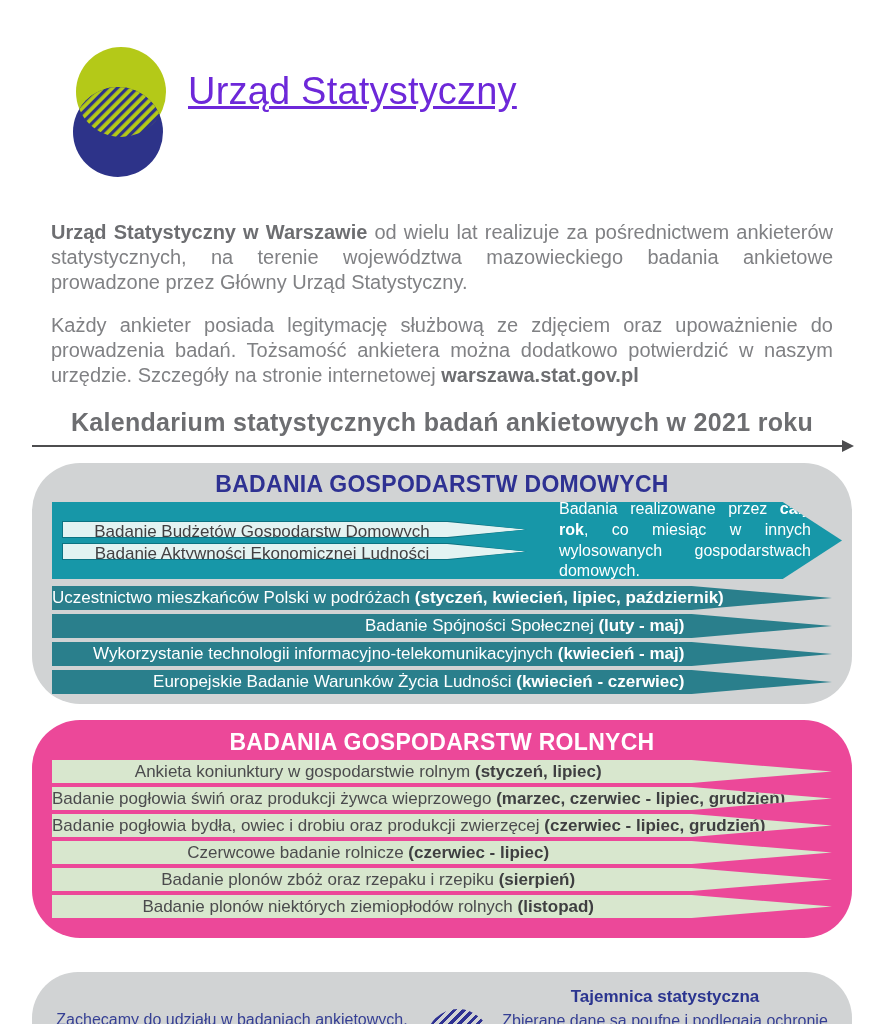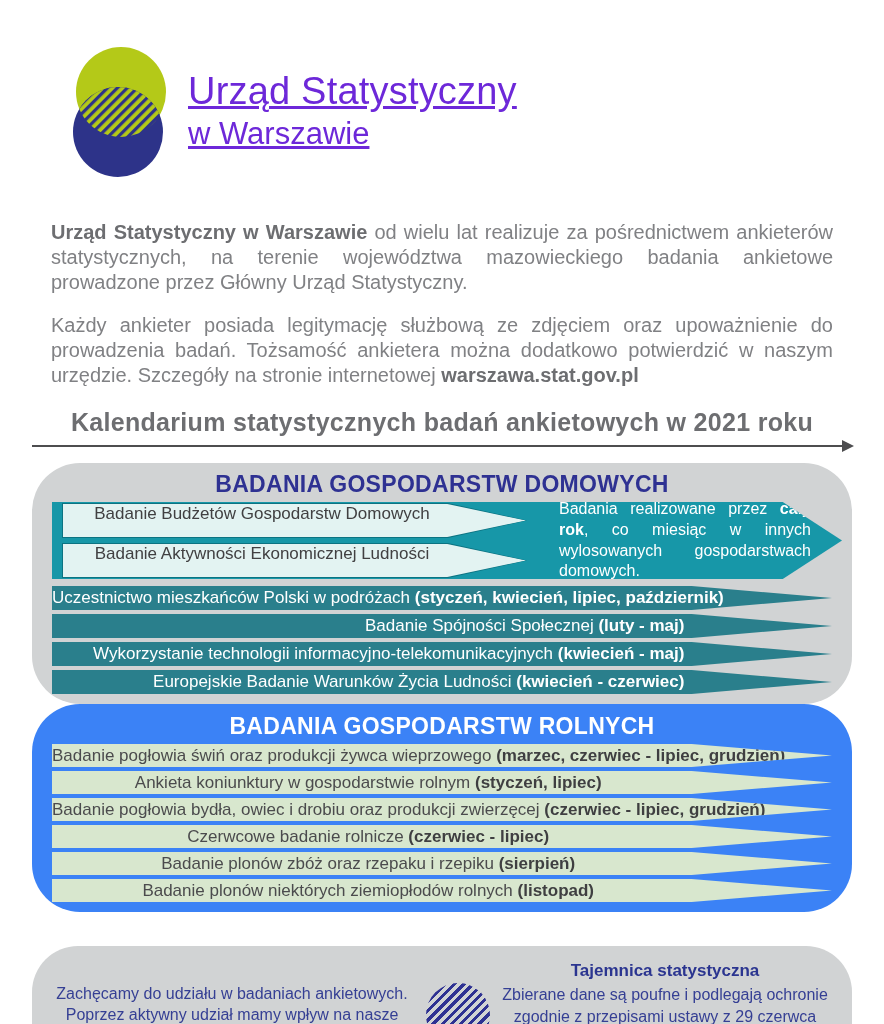--- a/index.html
+++ b/index.html
@@ -19,30 +19,30 @@
   .intro b{color:#6d6e71;}
   
   .calendar-head{margin:20px 30px 0;}
   .cal-title{margin:0;text-align:center;font-size:25px;color:#6d6e71;letter-spacing:.3px;font-weight:bold;}
   .title-rule{position:relative;height:2px;background:#4d4d4f;margin:8px 8px 0 2px;}
   .title-rule::after{content:"";position:absolute;right:-8px;top:-5px;width:0;height:0;
     border-left:12px solid #4d4d4f;border-top:6px solid transparent;border-bottom:6px solid transparent;}
   
   .panel{width:820px;margin:16px auto 0;border-radius:48px;}
   .panel.gray{background:#d1d3d4;padding:6px 0 10px;}
-  .panel.green{background:#3b82f6;padding:7px 0 10px;margin-top:0;}
+  .panel.green{background:#ec4899;padding:7px 0 20px;margin-top:16px;}
   .panel-title{margin:2px 0 4px;text-align:center;font-size:23px;letter-spacing:.3px;font-weight:bold;}
   .panel-title.blue{color:#2e3192;}
   .panel-title.white{color:#ffffff;}
   
   .big-arrow{margin-left:20px;width:790px;height:77px;background:#1797a8;
     clip-path:polygon(0 0,92.5% 0,100% 50%,92.5% 100%,0 100%);
     display:flex;align-items:center;}
   .mini-arrows{display:flex;flex-direction:column;gap:5px;margin-left:10px;width:465px;}
-  .mini-arrow{position:relative;height:35px;background:#0c7382;
+  .mini-arrow{position:relative;height:17px;background:#0c7382;
     clip-path:polygon(0 0,83% 0,100% 50%,83% 100%,0 100%);}
   .mini-inner{position:absolute;inset:1px;background:#e3f3f2;
     clip-path:polygon(0 0,83% 0,100% 50%,83% 100%,0 100%);
     color:#414042;font-size:17px;line-height:19px;text-align:center;
     padding-right:14%;white-space:nowrap;box-sizing:border-box;}
   .big-arrow-note{width:252px;margin:0 0 0 32px;color:#ffffff;font-size:16px;line-height:1.3;text-align:justify;}
   
   .teal-row{margin:4px 0 0 20px;width:780px;height:24px;background:#2a7f8c;
     clip-path:polygon(0 0,82% 0,100% 50%,82% 100%,0 100%);
     color:#ffffff;font-size:17px;line-height:24px;text-align:right;
@@ -81,21 +81,20 @@
           </clipPath>
       </defs>
       <circle cx="53" cy="46" r="45" fill="#b4c918"></circle>
       <circle cx="50" cy="86" r="45" fill="#2d3389"></circle>
       <g clip-path="url(#limeClip)">
         <circle cx="50" cy="86" r="45" fill="url(#lensStripes)"></circle>
       </g>
     </svg>
     <div class="logo-text">
       <div class="logo-line1">Urząd Statystyczny</div>
-      <div class="logo-line2">w Warszawie</div>
     </div>
   </header>
 
   <section class="intro">
     <p><b>Urząd Statystyczny w Warszawie</b><span> od wielu lat realizuje za pośrednictwem ankieterów statystycznych, na terenie województwa mazowieckiego badania ankietowe prowadzone przez Główny Urząd Statystyczny.</span></p>
     <p><span>Każdy ankieter posiada legitymację służbową ze zdjęciem oraz upoważnienie do prowadzenia badań. Tożsamość ankietera można dodatkowo potwierdzić w naszym urzędzie. Szczegóły na stronie internetowej </span><b>warszawa.stat.gov.pl</b></p>
   </section>
 
   <section class="calendar-head">
     <h1 class="cal-title">Kalendarium statystycznych badań ankietowych w 2021 roku</h1>
@@ -119,22 +118,22 @@
 
     <div class="teal-row first"><span>Uczestnictwo mieszkańców Polski w podróżach </span><b>(styczeń, kwiecień, lipiec, październik)</b></div>
     <div class="teal-row"><span>Badanie Spójności Społecznej </span><b>(luty - maj)</b></div>
     <div class="teal-row"><span>Wykorzystanie technologii informacyjno-telekomunikacyjnych </span><b>(kwiecień - maj)</b></div>
     <div class="teal-row"><span>Europejskie Badanie Warunków Życia Ludności </span><b>(kwiecień - czerwiec)</b></div>
   </section>
 
   <section class="panel green">
     <h2 class="panel-title white">BADANIA GOSPODARSTW ROLNYCH</h2>
 
+    <div class="green-row"><span>Ankieta koniunktury w gospodarstwie rolnym </span><b>(styczeń, lipiec)</b></div>
     <div class="green-row"><span>Badanie pogłowia świń oraz produkcji żywca wieprzowego </span><b>(marzec, czerwiec - lipiec, grudzień)</b></div>
-    <div class="green-row"><span>Ankieta koniunktury w gospodarstwie rolnym </span><b>(styczeń, lipiec)</b></div>
     <div class="green-row"><span>Badanie pogłowia bydła, owiec i drobiu oraz produkcji zwierzęcej </span><b>(czerwiec - lipiec, grudzień)</b></div>
     <div class="green-row"><span>Czerwcowe badanie rolnicze </span><b>(czerwiec - lipiec)</b></div>
     <div class="green-row"><span>Badanie plonów zbóż oraz rzepaku i rzepiku </span><b>(sierpień)</b></div>
     <div class="green-row"><span>Badanie plonów niektórych ziemiopłodów rolnych </span><b>(listopad)</b></div>
   </section>
 
   <footer class="footer">
     <p class="foot-left">Zachęcamy do udziału w badaniach ankietowych. Poprzez aktywny udział mamy wpływ na nasze życie i otoczenie.</p>
     <div class="stripe-circle"></div>
     <div class="foot-right">

